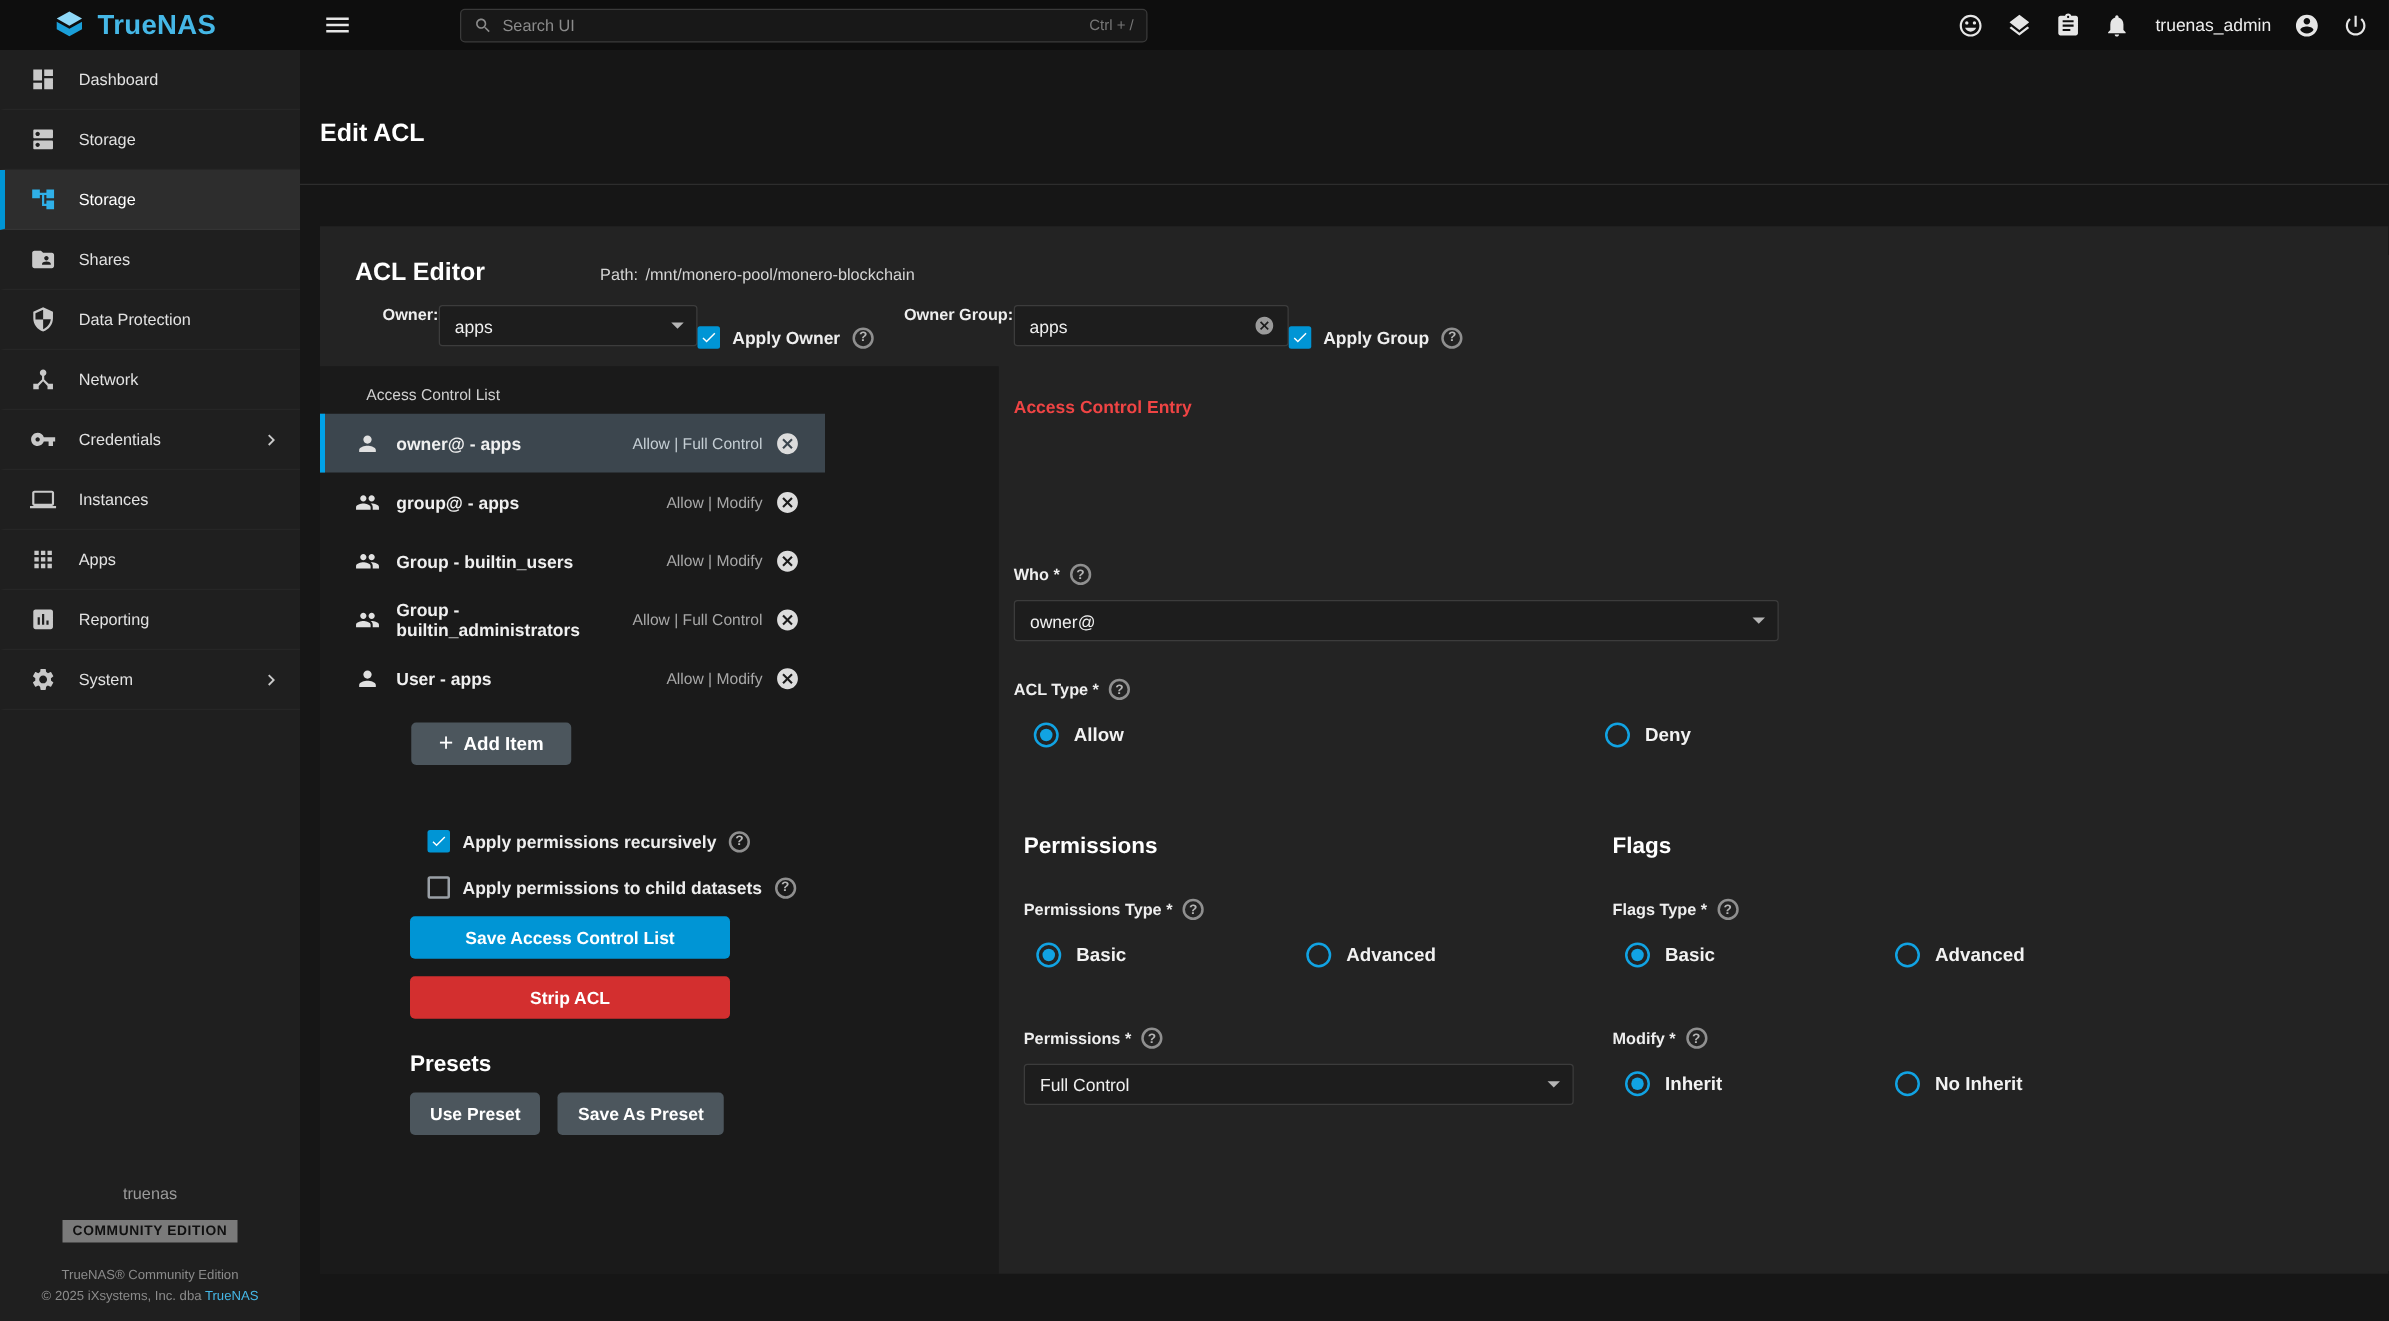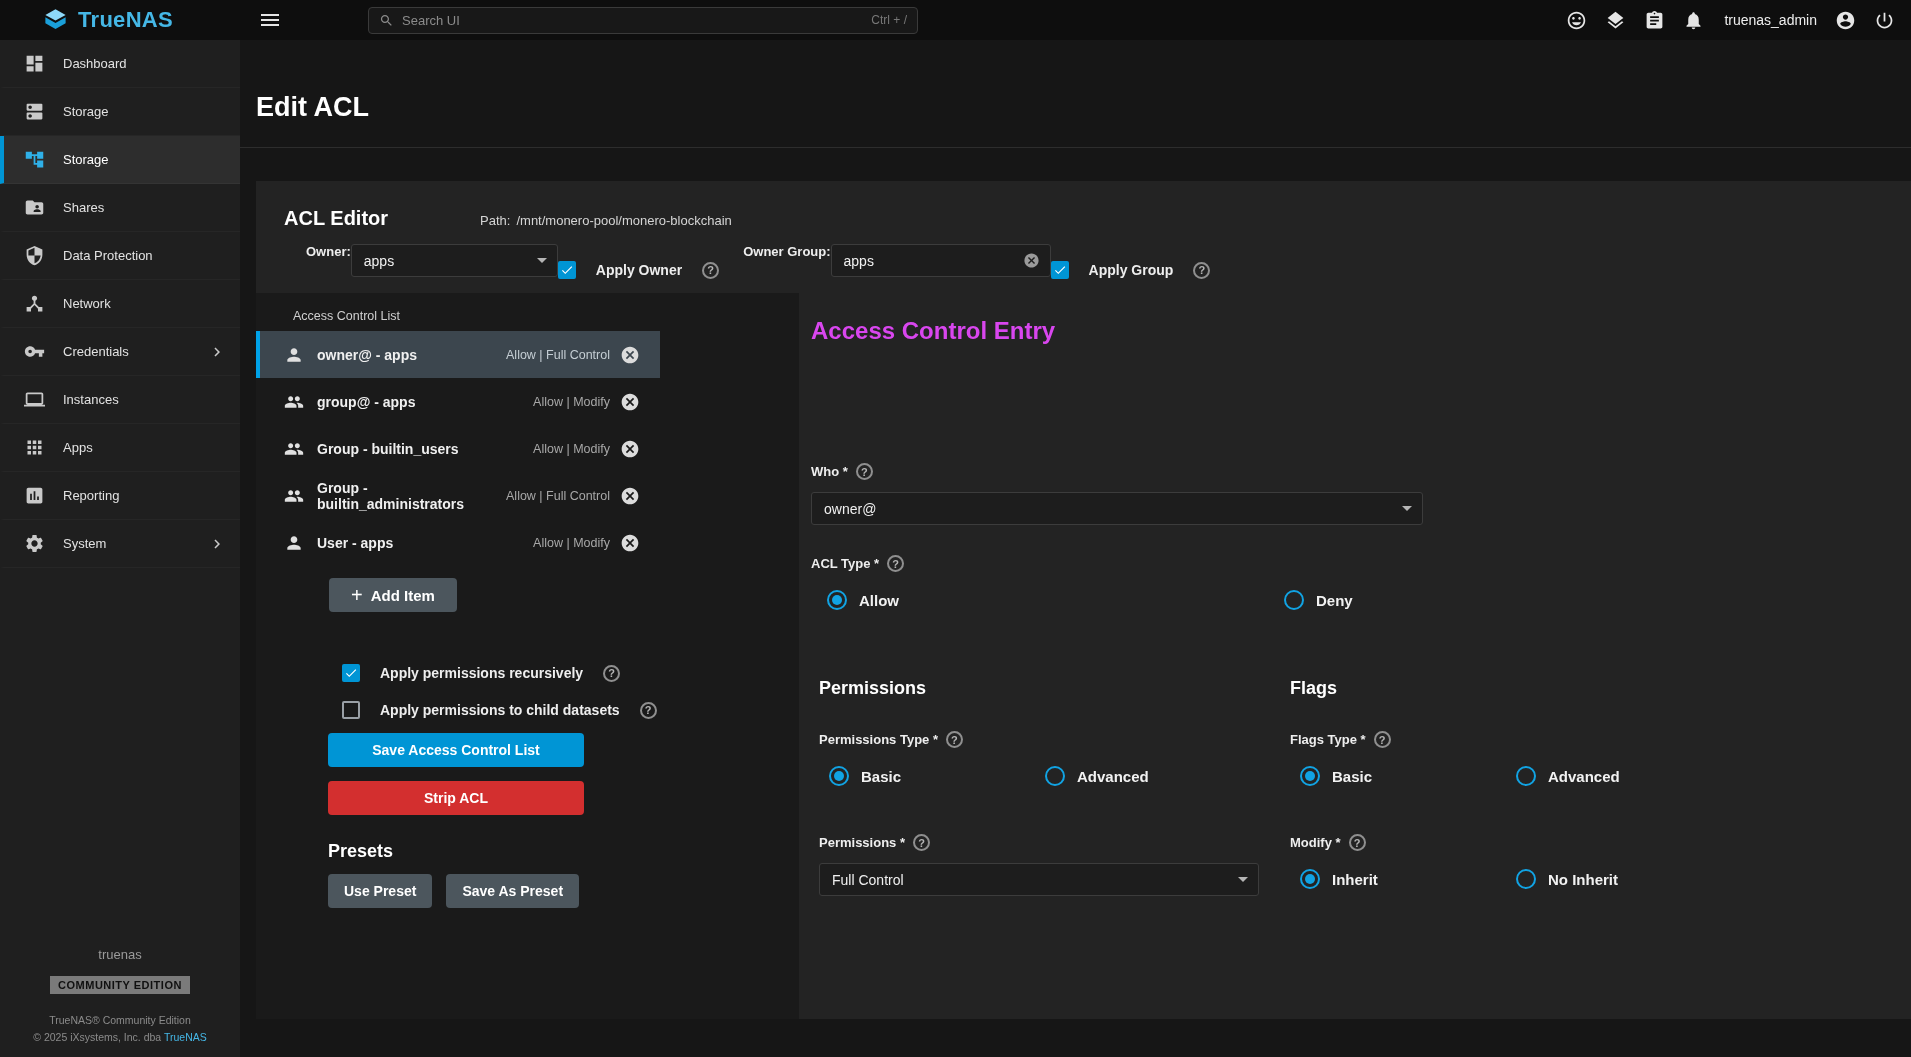--- a/index.html
+++ b/index.html
@@ -39,38 +39,38 @@
   .nav-item.active .nav-label { color:#fff; }
   .nav-chevron { width:18px; height:18px; margin-left:auto; margin-right:14px; color:#c9c9c9; }
   .sidebar-footer { margin-top:auto; text-align:center; padding-bottom:12px; }
   .hostname { font-size:13px; color:#9a9a9a; margin-bottom:13px; }
   .edition-badge { display:inline-block; background:#7a7a7a; color:#101010; font-size:11px; font-weight:700; letter-spacing:.5px; padding:3px 8px; margin-bottom:18px; cursor:pointer; }
   .footer-line { font-size:10.5px; color:#8b8b8b; line-height:1.55; }
   .footer-link { color:#45b7e6; cursor:pointer; }
 
   
   .main { flex:1; display:flex; flex-direction:column; background:#161616; overflow:hidden; }
-  .page-title { font-size:27px; font-weight:700; color:#fff; margin:51px 0 0 16px; line-height:32px; }
+  .page-title { font-size:20px; font-weight:700; color:#fff; margin:51px 0 0 16px; line-height:32px; }
   .h-divider { height:1px; background:#2d2d2d; margin-top:24px; }
   .card { margin:33px 0 0 16px; background:#232323; height:838px; display:flex; flex-direction:column; }
 
   .card-head { display:flex; align-items:baseline; gap:92px; padding:26px 28px 0 28px; }
   .card-head h2 { font-size:20px; font-weight:700; color:#fff; }
   .path { font-size:13px; color:#d5d5d5; display:flex; gap:6px; }
 
   .owner-row { display:flex; gap:24px; padding-left:50px; margin-top:14px; }
   .field-group { display:flex; flex-direction:row; }
   .field-label { font-size:13px; font-weight:700; color:#eee; margin-bottom:8px; }
   .select { height:33px; background:#1d1d1d; border:1px solid #3c3c3c; border-radius:3px; display:flex; align-items:center; justify-content:space-between; padding:0 10px 0 12px; font-size:14px; color:#f0f0f0; cursor:pointer; }
   .select-owner { width:207px; }
   .select-group { width:220px; }
   .caret { width:0; height:0; border-left:5px solid transparent; border-right:5px solid transparent; border-top:5px solid #b5b5b5; }
   .clear-icon { width:17px; height:17px; color:#9a9a9a; cursor:pointer; }
 
-  .opt-row { display:flex; align-items:center; gap:20px; }
+  .opt-row { display:flex; align-items:center; gap:10px; }
   .owner-check { margin-top:17px; }
   .checkbox { width:18px; height:18px; flex:none; border-radius:2px; display:flex; align-items:center; justify-content:center; cursor:pointer; }
   .checkbox.checked { background:#0095d5; }
   .checkbox.unchecked { border:2px solid #9aa0a6; }
   .checkmark { width:14px; height:14px; }
   .opt-label { font-size:14px; font-weight:600; color:#eee; }
   .help-icon { width:17px; height:17px; flex:none; border-radius:50%; border:2px solid #8f8f8f; color:#b5b5b5; font-size:11px; font-weight:700; display:flex; align-items:center; justify-content:center; cursor:pointer; }
 
   .columns { display:flex; margin-top:14px; flex:1; min-height:0; }
   .left-panel { width:543px; flex:none; background:#1a1a1a; padding-top:8px; }
@@ -88,21 +88,21 @@
   .plus-glyph { font-size:20px; font-weight:400; line-height:1; }
   .panel-opt-1 { margin:52px 0 0 86px; }
   .panel-opt-2 { margin:19px 0 0 86px; }
   .btn-save { width:256px; height:34px; background:#0095d5; margin:14px 0 0 72px; font-size:14px; }
   .btn-strip { width:256px; height:34px; background:#d32f2f; margin:14px 0 0 72px; font-size:14px; }
   .presets-title { font-size:18px; font-weight:700; color:#fff; margin:26px 0 0 72px; }
   .preset-row { display:flex; gap:14px; margin:12px 0 0 72px; }
   .btn-preset { height:34px; background:#4c565d; font-size:14px; padding:0 16px; }
 
   .right-panel { flex:1; padding:24px 0 0 12px; }
-  .right-panel h2 { font-size:24px; font-weight:700; color:#d946ef; }
+  .right-panel h2 { font-size:14px; font-weight:700; color:#ef4444; }
   .form-label { display:flex; align-items:center; gap:8px; font-size:13px; font-weight:700; color:#eee; }
   .who-label { margin-top:118px; }
   .select-who { width:612px; margin-top:12px; }
   .acltype-label { margin-top:30px; }
   .radio-row { display:flex; margin-top:18px; padding-left:16px; }
   .radio-opt { display:flex; align-items:center; gap:12px; width:457px; cursor:pointer; }
   .radio-opt:last-child { width:auto; }
   .radio { width:20px; height:20px; flex:none; border-radius:50%; border:2px solid #11a3e3; position:relative; }
   .radio.selected::after { content:""; position:absolute; inset:3px; border-radius:50%; background:#11a3e3; }
   .radio-label { font-size:15px; font-weight:600; color:#f2f2f2; }

